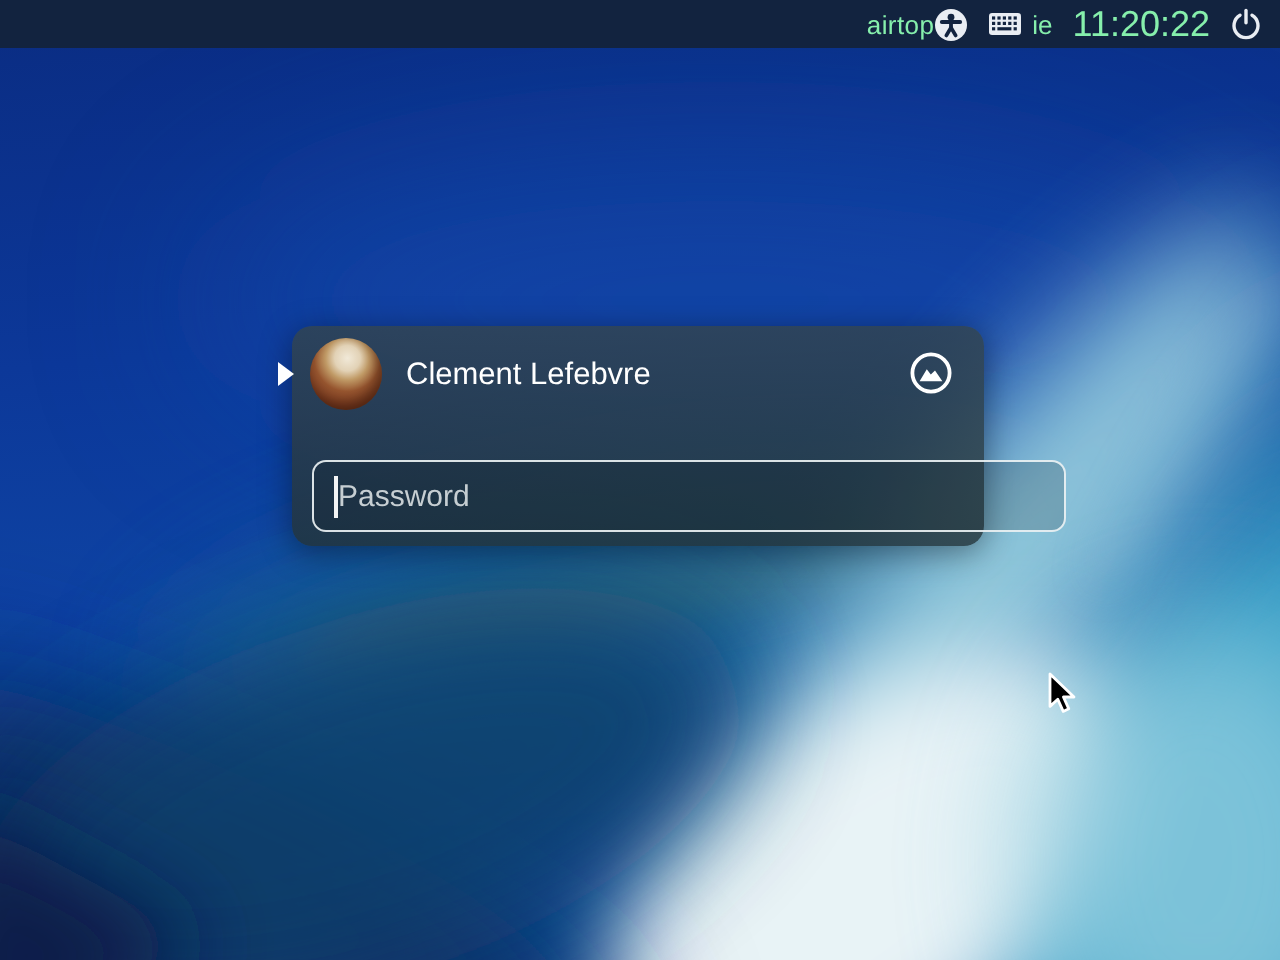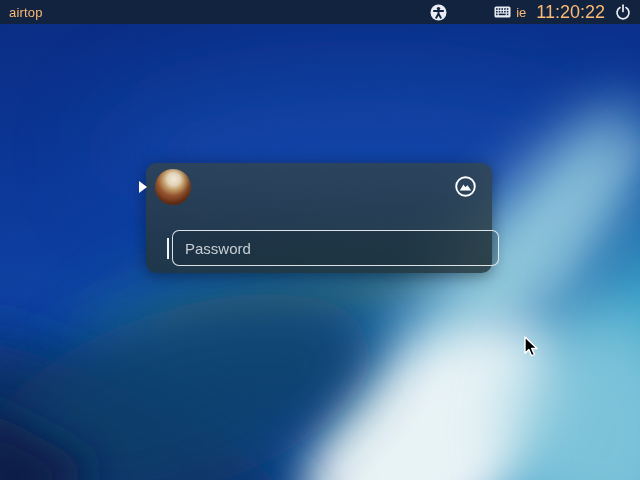--- a/index.html
+++ b/index.html
@@ -2,42 +2,42 @@
 <html><head>
 <meta charset="utf-8">
 <style>
   html,body{margin:0;padding:0;background:#000;}
   body{width:640px;height:480px;overflow:hidden;font-family:"Liberation Sans",sans-serif;}
   .screen{position:relative;width:640px;height:480px;overflow:hidden;background:#0c3899;}
   svg.wallpaper{position:absolute;left:0;top:0;z-index:0;display:block;}
 
   
   .topbar{position:absolute;top:0;left:0;right:0;height:24px;background:#12233f;
-          display:flex;align-items:center;justify-content:space-between;
-          padding:0 9px;box-sizing:border-box;color:#fdba74;font-size:13px;z-index:5;}
+          display:flex;align-items:center;justify-content:flex-end;
+          padding:0 9px;box-sizing:border-box;color:#86efac;font-size:13px;z-index:5;}
   .hostname{letter-spacing:.2px;}
   .indicators{display:flex;align-items:center;gap:10px;}
-  .kbgroup{display:flex;align-items:center;gap:5px;margin-left:37px;}
+  .kbgroup{display:flex;align-items:center;gap:5px;}
   .ind-icon{display:flex;align-items:center;}
   .clock{font-size:18px;}
 
   
   .user-arrow{position:absolute;left:139px;top:181px;width:0;height:0;z-index:4;
               border-top:6px solid transparent;border-bottom:6px solid transparent;
               border-left:8px solid #ffffff;}
   .panel{position:absolute;left:146px;top:163px;width:346px;height:110px;z-index:3;
          background:linear-gradient(180deg,rgba(52,68,74,0.78),rgba(34,50,56,0.82));
          border-radius:10px;box-shadow:0 3px 16px rgba(0,0,0,0.4);}
   .avatar{position:absolute;left:9px;top:6px;width:36px;height:36px;border-radius:50%;
           background:radial-gradient(circle at 52% 28%, #f1e9d8 0%, #e2d2b6 20%, #c09a66 34%,
                      #96552f 52%, #7a3b20 74%, #572a16 100%);
           box-shadow:inset -2px -3px 6px rgba(40,15,5,0.45);}
   .uname{position:absolute;left:57px;top:0;height:49px;line-height:49px;color:#ffffff;font-size:15.5px;}
   .badge{position:absolute;right:16px;top:13px;width:21px;height:21px;display:block;}
-  .pw-input{position:absolute;left:26px;top:67px;width:327px;height:36px;box-sizing:border-box;
+  .pw-input{position:absolute;left:10px;top:67px;width:377px;height:36px;box-sizing:border-box;
             background:rgba(12,22,26,0.18);border:1px solid rgba(236,242,244,0.92);
             border-radius:7px;color:#ffffff;font-size:15px;padding:0 10px 0 12px;outline:none;
             font-family:"Liberation Sans",sans-serif;}
   .pw-input::placeholder{color:#c6ced2;opacity:1;}
   .caret{position:absolute;left:21px;top:75px;width:2px;height:21px;background:rgba(255,255,255,0.95);}
 
   .cursor{position:absolute;left:524px;top:336px;z-index:9;display:block;}
 </style>
 </head>
 <body>
@@ -122,20 +122,21 @@
           <path d="M8,1.2 L8,7.4" stroke="#e9edf3" stroke-width="1.7" stroke-linecap="round" fill="none"></path>
         </svg>
       </span>
     </div>
   </header>
 
   <div class="user-arrow"></div>
 
   <div class="panel">
     <div class="avatar"></div>
+    <span class="uname">Clement Lefebvre</span>
     <span class="badge">
       <svg width="21" height="21" viewBox="0 0 21 21">
         <circle cx="10.5" cy="10.5" r="9.3" stroke="#ffffff" stroke-width="1.9" fill="none"></circle>
         <path d="M4.8,14.6 L8.4,8.6 L10.4,11.2 L12.5,9.3 L16.2,14.6 Z" fill="#ffffff"></path>
       </svg>
     </span>
     <input class="pw-input" type="password" placeholder="Password" style="">
     <div class="caret"></div>
   </div>
 

